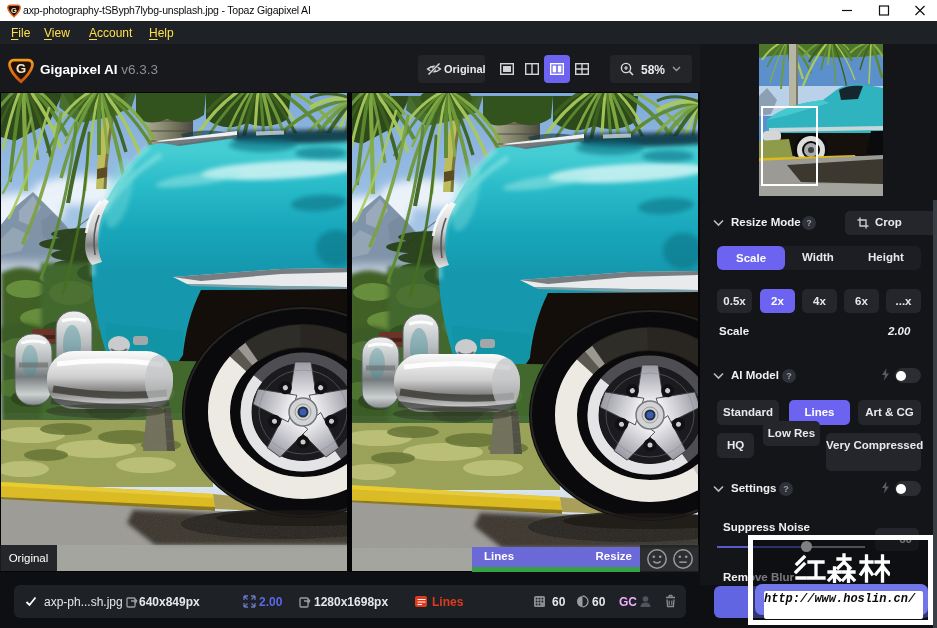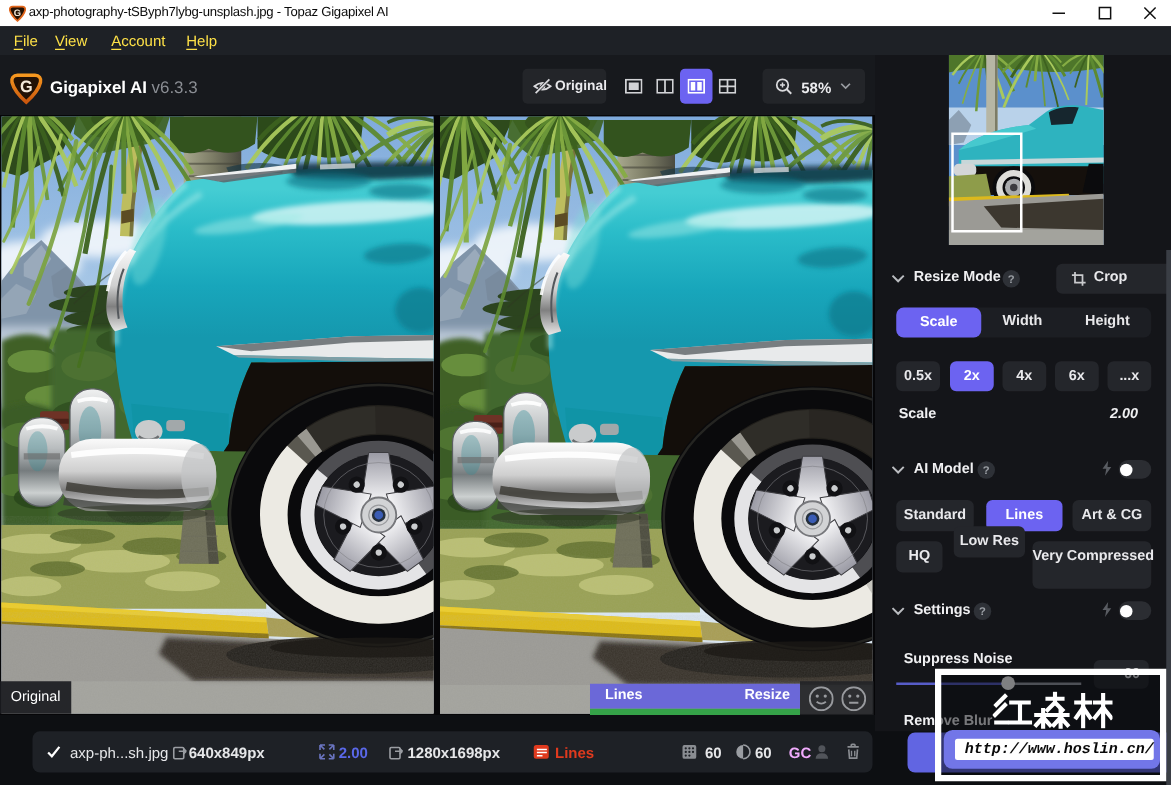--- a/index.html
+++ b/index.html
@@ -20,21 +20,21 @@
 
   
   .toolbar { left:0; top:44px; width:700px; height:48px; background:#17191d; }
   .tbtn { position:absolute; background:#232529; border-radius:4px; color:#ebebee; font-size:11px; font-weight:700; overflow:hidden; }
 
   
   .viewport { left:0; top:92px; width:700px; height:480px; background:#060608; }
   .pane { position:absolute; top:1px; width:346px; height:478px; overflow:hidden; }
 
   
-  .statusbar { left:12px; top:572px; width:920px; height:56px; background:#0d0f12; }
+  .statusbar { left:0; top:572px; width:920px; height:56px; background:#0d0f12; }
   .sbar { position:absolute; left:14px; top:13px; width:672px; height:33px; background:#1e2126; border-radius:6px; color:#e6e7e9; font-size:12px; font-weight:700; }
   .sbar .it { position:absolute; top:10px; white-space:nowrap; }
 
   
   .rpanel { left:700px; top:44px; width:237px; height:541px; background:#141519; color:#eceded; }
   .pbtn { position:absolute; background:#24262b; border-radius:5px; color:#e9e9ec; font-size:11.5px; font-weight:700; text-align:center; white-space:nowrap; }
   .purple { background:#6c63f1 !important; color:#fff !important; }
   .plabel { position:absolute; font-size:11.5px; font-weight:700; color:#f0f0f2; white-space:nowrap; }
   .qmark { position:absolute; width:14px; height:14px; border-radius:7px; background:#2e3137; color:#9ca0a6; font-size:9px; font-weight:700; text-align:center; line-height:14px; }
   .toggle { position:absolute; width:26px; height:15px; border-radius:8px; background:#2b2d32; }
@@ -309,21 +309,21 @@
           <path d="M15,19 H26 M20.5,15 V29 M20.5,21 L15,27 M20.5,21 L26,27"></path>
         </g>
 
         <g transform="translate(66,0)">
           <path d="M1,9 H12 M6.5,3 V28 M6.5,13 L1,21 M6.5,13 L12,21"></path>
           <path d="M16,9 H29 M22.5,3 V28 M22.5,13 L16,21 M22.5,13 L29,21"></path>
         </g>
       </g>
     </svg>
     <div class="abs" style="left:2px;top:44px;width:173px;height:31px;background:#7276e8;border-radius:7px"></div>
-    <div class="abs" style="left:11px;top:51px;width:159px;height:17px;background:#fff;border-radius:2px;color:#0a0a0a;font-size:12px;font-weight:700;font-style:italic;text-align:right;line-height:17px;font-family:'Liberation Mono',monospace">http://www.hoslin.cn/</div>
+    <div class="abs" style="left:11px;top:51px;width:159px;height:28px;background:#fff;border-radius:2px;color:#0a0a0a;font-size:12px;font-weight:700;font-style:italic;text-align:left;line-height:17px;font-family:'Liberation Mono',monospace">http://www.hoslin.cn/</div>
   </div>
 
   <svg width="0" height="0" style="position:absolute">
     <defs>
       <linearGradient id="skyG" x1="0" y1="0" x2="0" y2="1">
         <stop offset="0" stop-color="#7da9db"></stop>
           <stop offset="0.35" stop-color="#aecce8"></stop>
           <stop offset="0.7" stop-color="#d5e4f1"></stop>
           <stop offset="1" stop-color="#e3edf5"></stop>
       </linearGradient>

